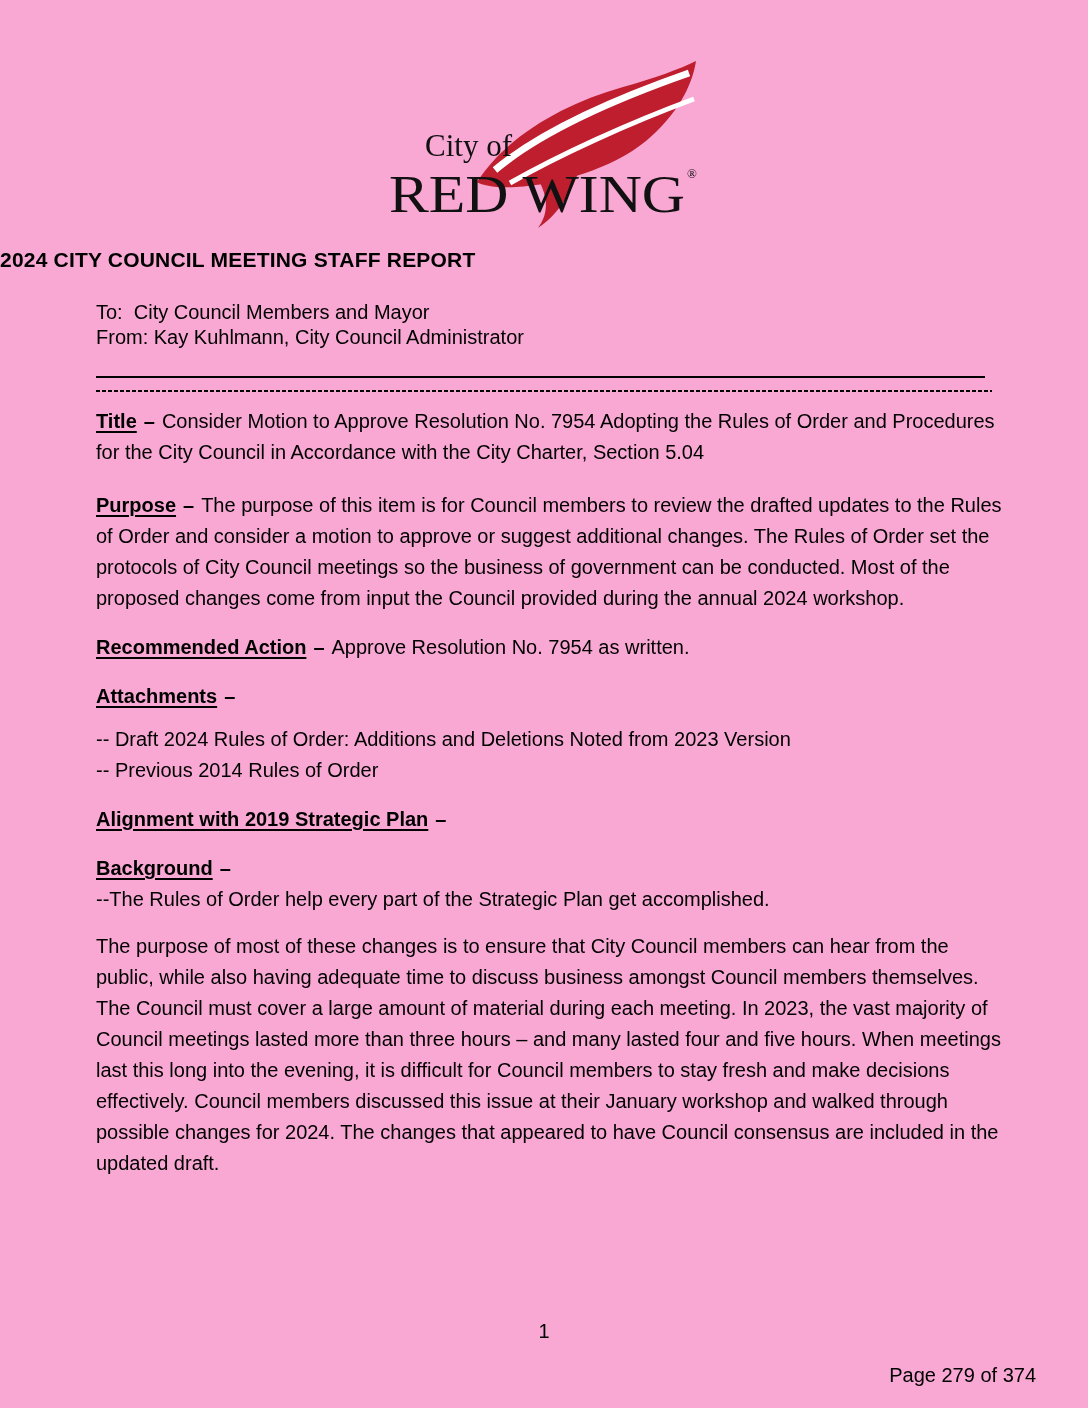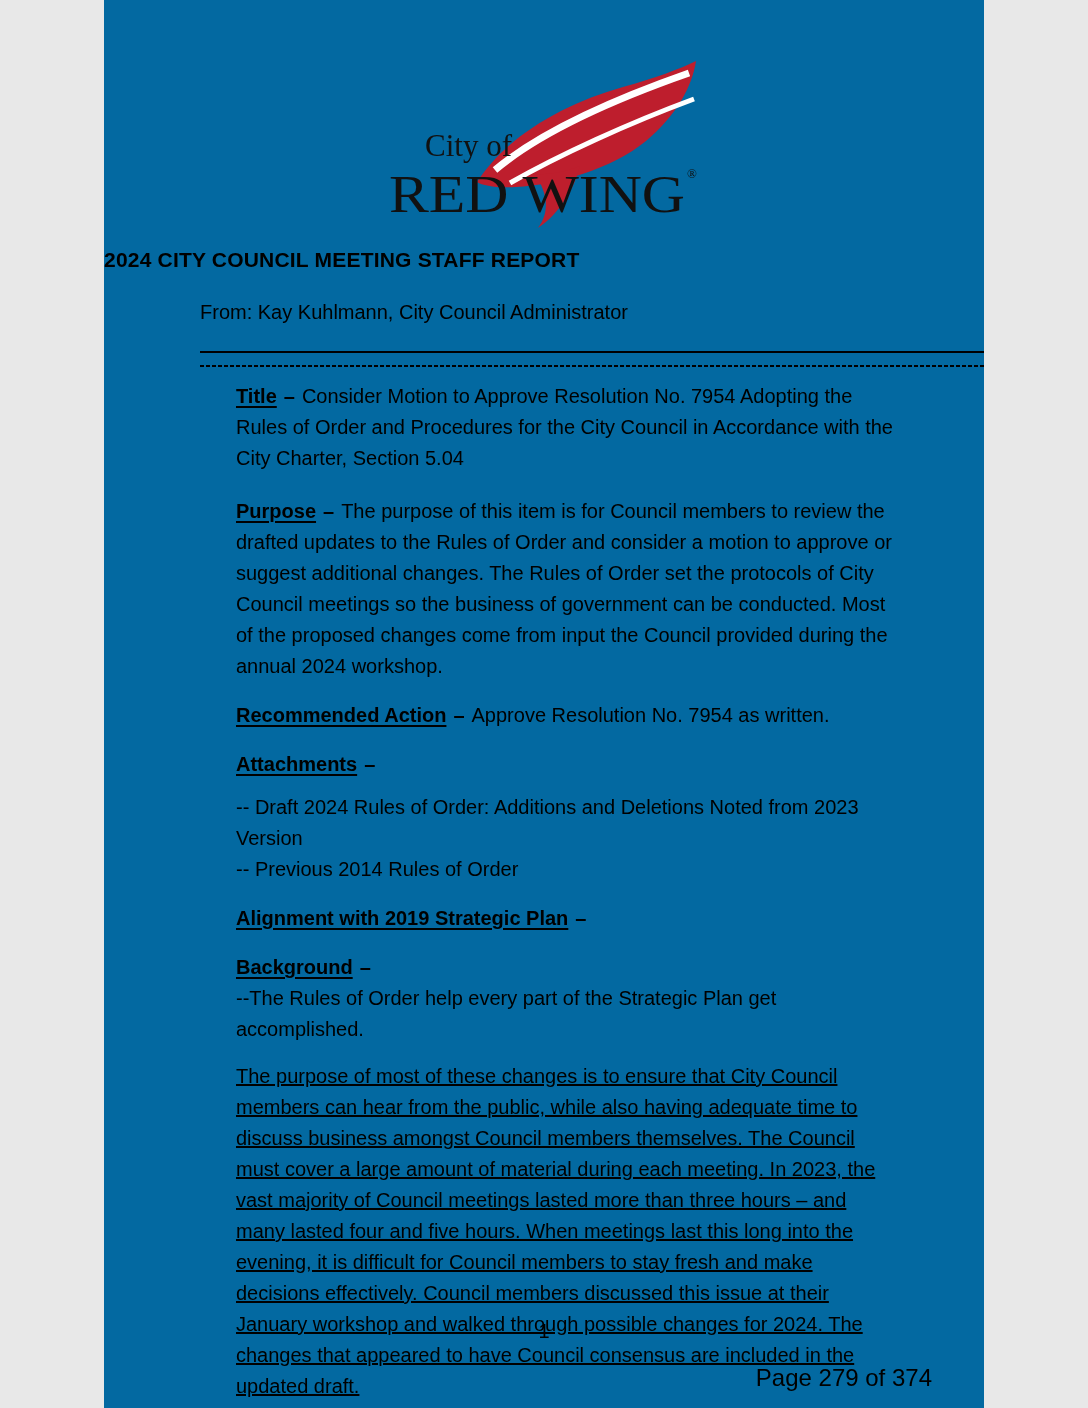--- a/index.html
+++ b/index.html
@@ -1,20 +1,20 @@
 <!DOCTYPE html>
 <html><head>
 <meta charset="utf-8">
 <style>
   * { margin: 0; padding: 0; box-sizing: border-box; }
   html, body { background: #e8e8e8; }
   .page {
-    width: 880px; height: 1408px;
+    width: 1088px; height: 1408px;
     margin: 0 auto;
-    background: #0369a1;
+    background: #f9a8d4;
     position: relative;
     overflow: hidden;
     font-family: "Liberation Sans", sans-serif;
     color: #000;
   }
   .content { padding: 0 86px 0 96px; }
 
   
   .logo-wrap { width: 312px; margin: 60px auto 0; }
   .logo-wrap svg { display: block; }
@@ -40,47 +40,47 @@
     height: 0;
   }
   .divider-dashed {
     margin-top: 12px;
     width: 896px;
     height: 2px;
     background: repeating-linear-gradient(90deg, #000 0 4px, transparent 4px 6px);
   }
 
   
-  .para { font-size: 20px; line-height: 31px; margin-left: 36px; }
+  .para { font-size: 20px; line-height: 31px; }
   .h {
     font-weight: 700;
     text-decoration: underline;
     text-decoration-thickness: 2px;
     text-underline-offset: 3px;
   }
   .dash { font-weight: 700; margin: 0 7px; }
   .mt-title  { margin-top: 14px; }
   .mt-sec    { margin-top: 22px; }
   .mt-head   { margin-top: 18px; }
   .mt-list   { margin-top: 12px; }
   .mt-p1     { margin-top: 4px; }
-  .mt-p2     { margin-top: 16px; text-decoration: underline; }
+  .mt-p2     { margin-top: 16px; }
   ul.plain { list-style: none; }
 
   
   .footer-page-number {
     position: absolute;
     top: 1320px; left: 0; right: 0;
     text-align: center;
     font-size: 20px;
   }
   .footer-pagination {
     position: absolute;
     top: 1364px; right: 52px;
-    font-size: 24px;
+    font-size: 20px;
   }
 </style>
 </head>
 <body>
 
 <div class="page">
 
   <div class="logo-wrap">
     <svg width="312" height="172" viewBox="0 0 310 172">
       <g>
@@ -93,20 +93,21 @@
       <text x="0" y="152" font-family="Liberation Serif, serif" font-size="52" fill="#111111" textLength="296" lengthAdjust="spacingAndGlyphs">RED WING</text>
       <text x="298" y="118" font-family="Liberation Serif, serif" font-size="13" fill="#111111">®</text>
     </svg>
   </div>
 
   <div class="report-title">2024 CITY COUNCIL MEETING STAFF REPORT</div>
 
   <div class="content">
 
     <div class="memo">
+      <div>To:  City Council Members and Mayor</div>
       <div>From: Kay Kuhlmann, City Council Administrator</div>
     </div>
 
     <div class="divider-solid"></div>
     <div class="divider-dashed"></div>
 
     <p class="para mt-title">
       <span class="h">Title</span><span class="dash">–</span><span>Consider Motion to Approve Resolution No. 7954 Adopting the Rules of Order and Procedures for the City Council in Accordance with the City Charter, Section 5.04</span>
     </p>
 

